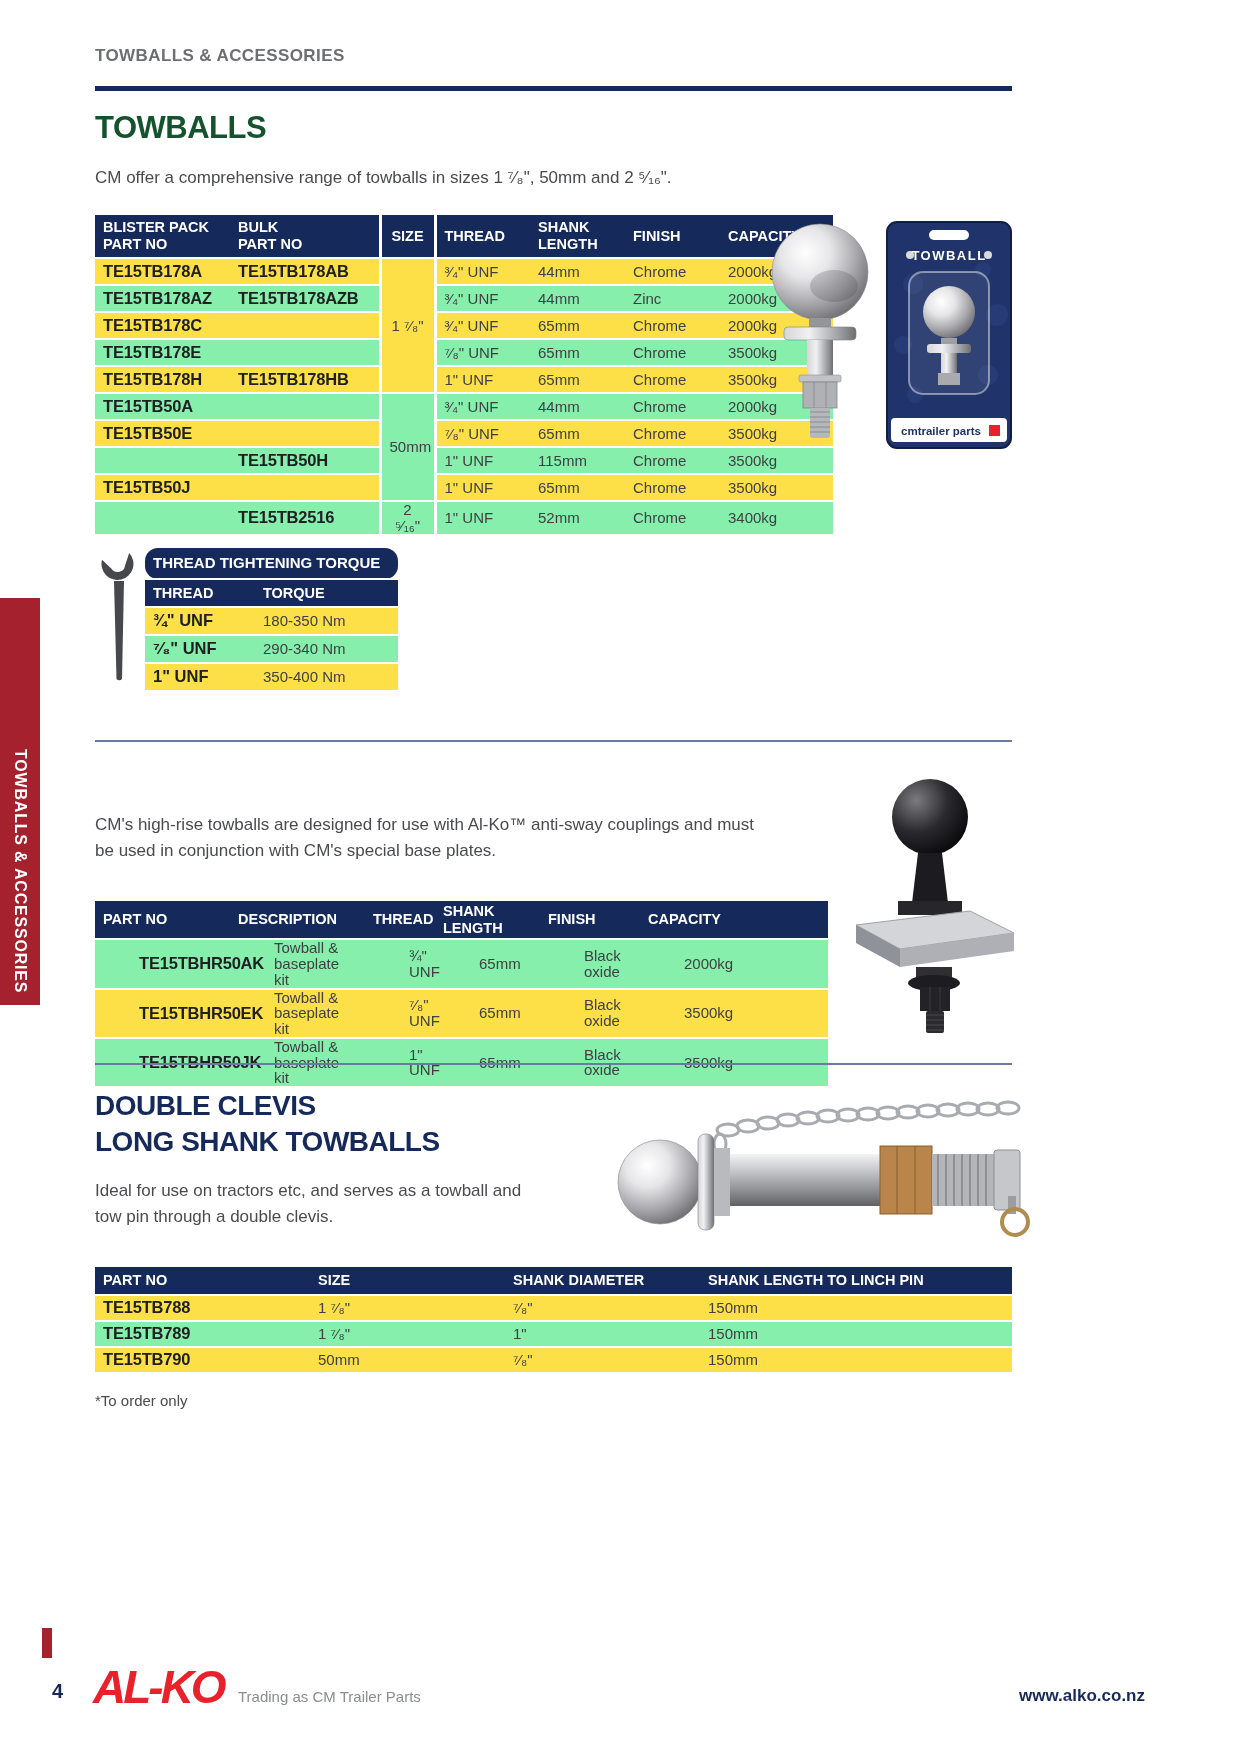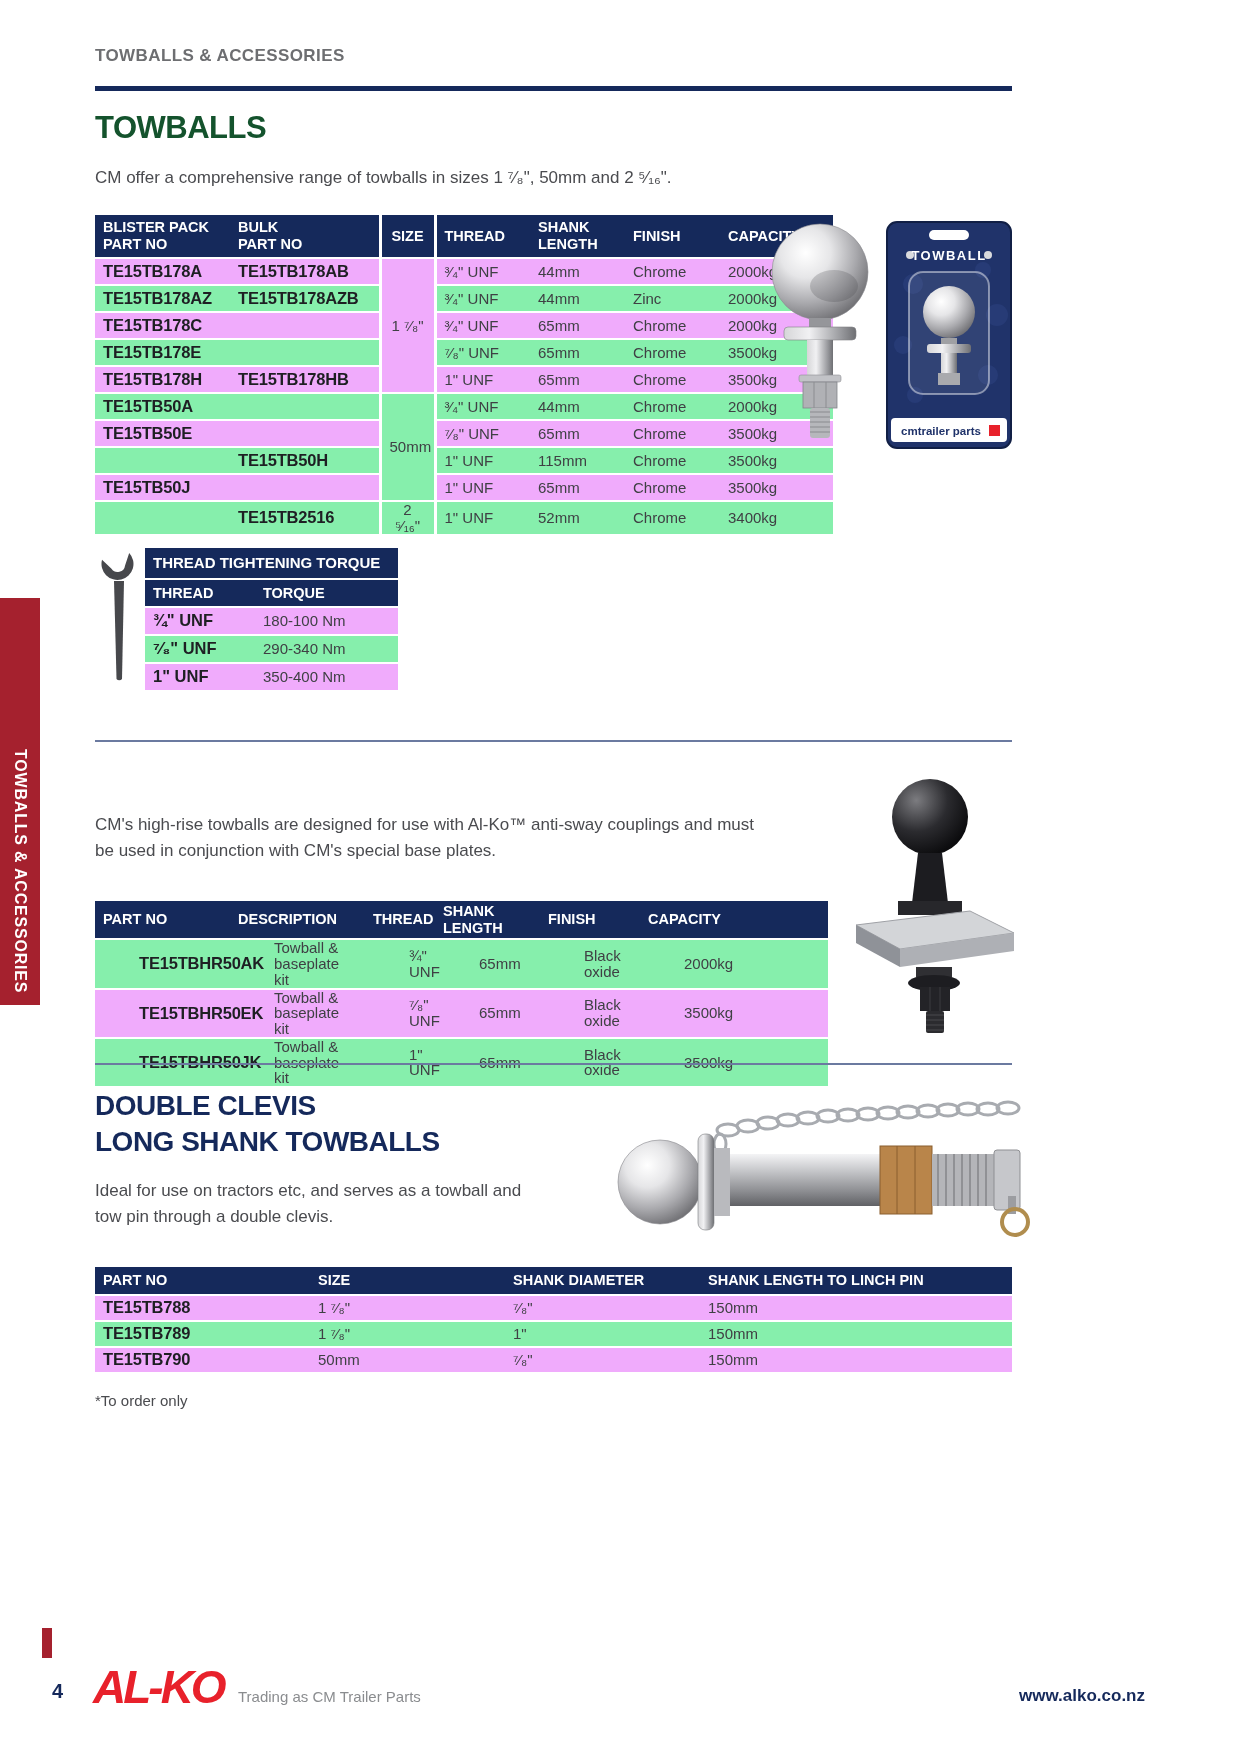--- a/index.html
+++ b/index.html
@@ -12,33 +12,33 @@
   .top-rule{left:95px;top:86px;width:917px;height:5px;background:#15295b;}
   .h1{left:95px;top:110px;font-size:31px;font-weight:800;color:#14532d;letter-spacing:-.5px;}
   .intro{left:95px;top:168px;font-size:17px;color:#4a4b4f;}
 
   
   table{border-collapse:collapse;table-layout:fixed;}
   th{background:#15295b;color:#fff;font-size:14.5px;font-weight:700;text-align:left;
      padding:2px 8px;line-height:1.15;white-space:pre-line;border-bottom:2px solid #fff;}
   td{font-size:15px;color:#3f4044;padding:0 8px;height:25px;border-bottom:2px solid #fff;line-height:1.05;}
   tr.g>td{background:#86efac;}
-  tr.w>td{background:#f0abfc;}
+  tr.w>td{background:#fde047;}
   .partno{font-weight:700;color:#1e1f23;font-size:16.5px;letter-spacing:-.2px;}
   td.size, th.size{border-left:3px solid #fff;border-right:3px solid #fff;text-align:center;}
   td.size{background:#e8eaf3;}
 
   .tbl1{left:95px;top:215px;width:738px;}
   .tbl1 th{height:38px;}
 
   
   .wrench{left:98px;top:550px;}
   .tblT{left:145px;top:548px;width:253px;}
   .tblT th{border-bottom:2px solid #fff;}
-  .tblT .title-row th{font-size:15px;height:26px;}
+  .tblT .title-row th{font-size:15px;height:26px;border-radius:13px;}
   .tblT .sub th{height:22px;}
   .tblT td{height:26px;}
   .tblT td.tq{font-size:15px;}
   .tblT td.th-b{font-weight:700;color:#1e1f23;font-size:16.5px;}
 
   .divider{height:2px;background:#6b7aa0;left:95px;width:917px;}
   .div1{top:740px;}
   .div2{top:1063px;}
 
   .h2{font-size:28px;font-weight:800;color:#15295b;letter-spacing:-.5px;line-height:1.3;white-space:pre-line;}
@@ -275,21 +275,21 @@
         <th colspan="2">THREAD TIGHTENING TORQUE</th>
       </tr>
       <tr class="sub">
         <th>THREAD</th>
         <th>TORQUE</th>
       </tr>
     </thead>
     <tbody>
       <tr class="w">
         <td class="th-b">¾" UNF</td>
-        <td class="tq">180-100 Nm</td>
+        <td class="tq">180-350 Nm</td>
       </tr>
       <tr class="g">
         <td class="th-b">⁷⁄₈" UNF</td>
         <td class="tq">290-340 Nm</td>
       </tr>
       <tr class="w">
         <td class="th-b">1" UNF</td>
         <td class="tq">350-400 Nm</td>
       </tr>
     </tbody>

